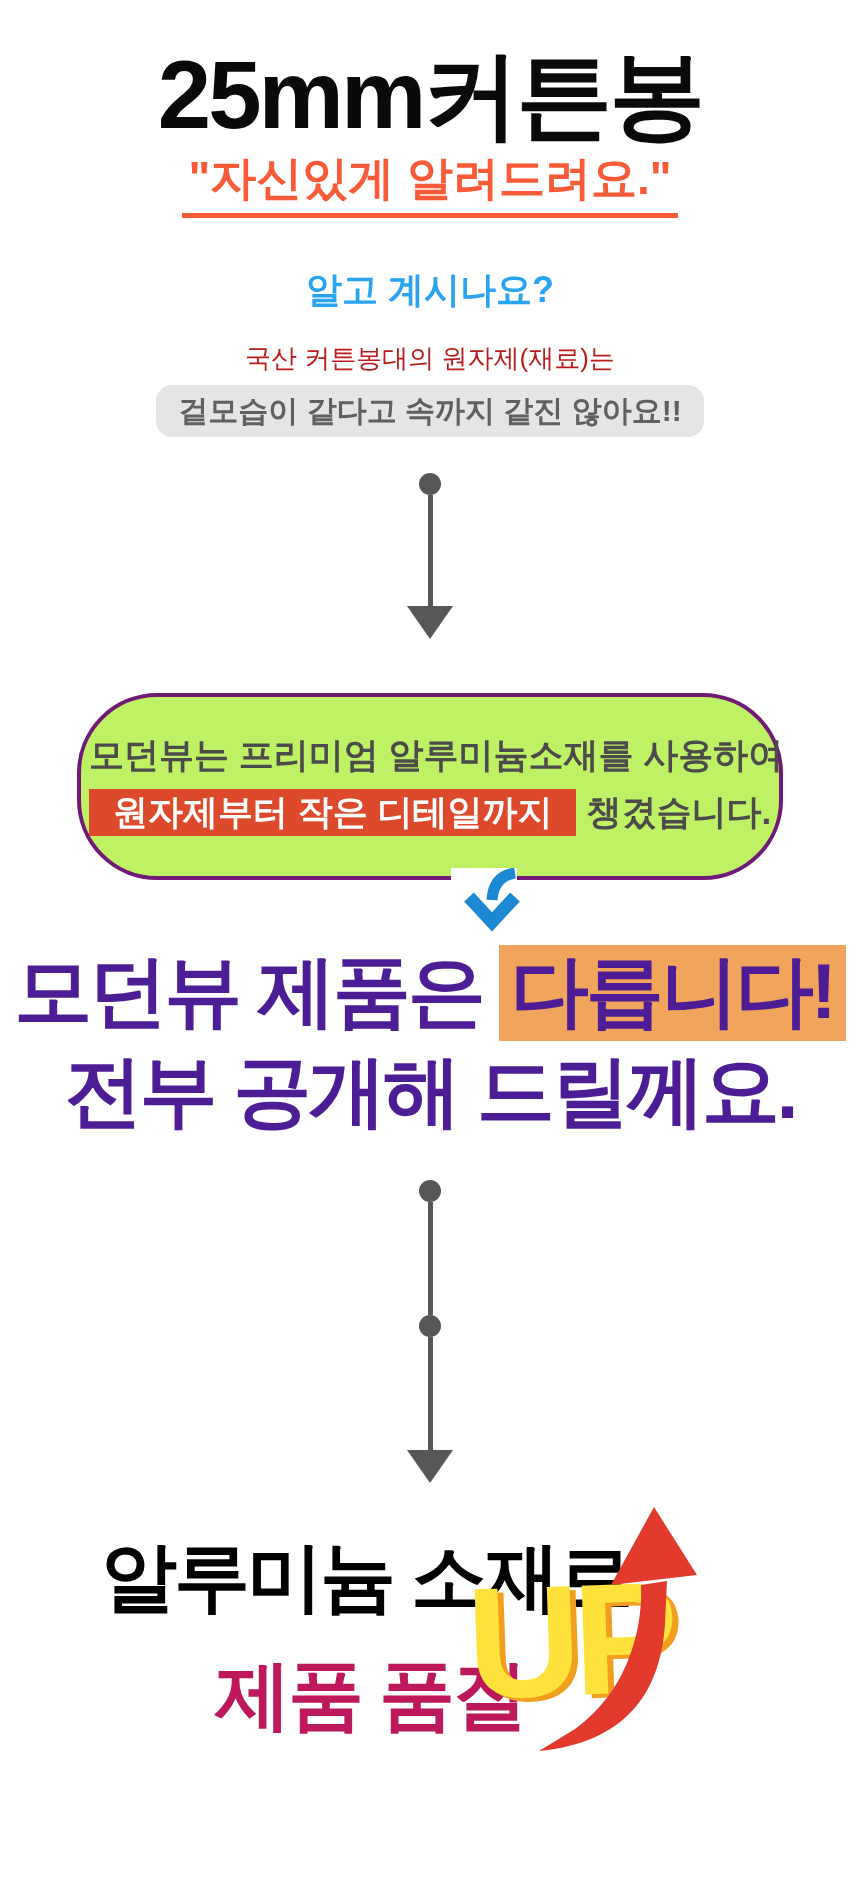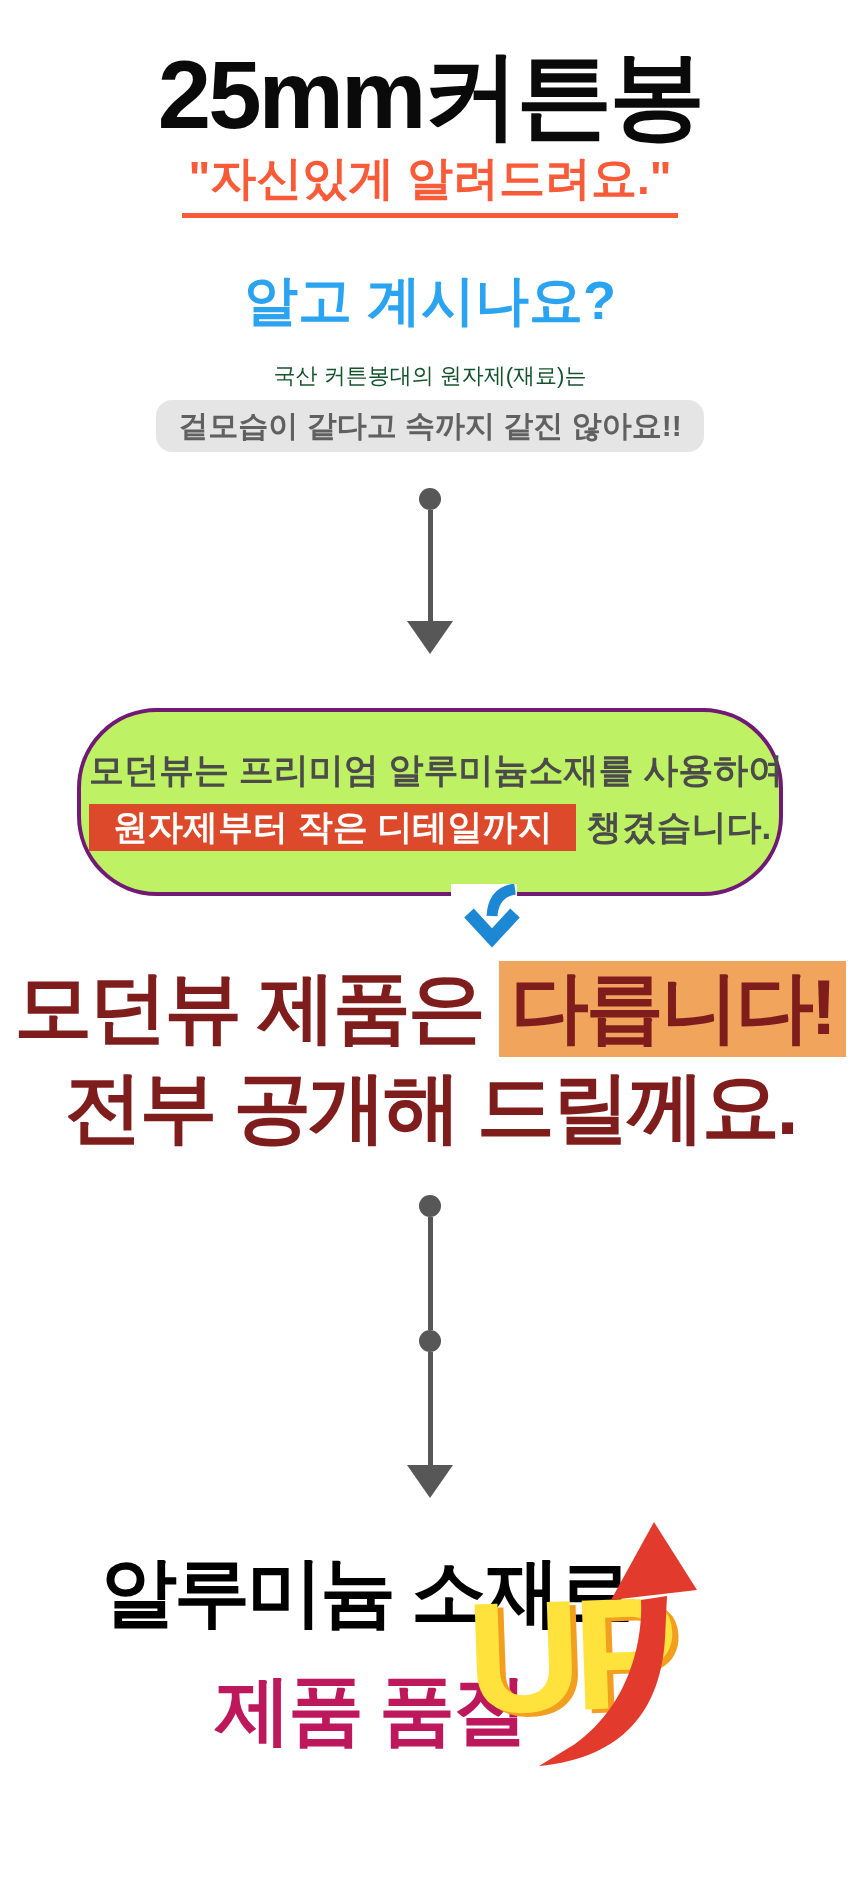--- a/index.html
+++ b/index.html
@@ -10,25 +10,25 @@
   }
   .title{
     margin-top:42px;font-size:96px;font-weight:800;color:#0a0a0a;
     letter-spacing:-3px;line-height:1.1;white-space:nowrap;
   }
   .subtitle{
     margin-top:4px;font-size:46px;font-weight:800;color:#f95a38;
     border-bottom:5px solid #f95a38;padding:0 6px 9px;line-height:1.15;white-space:nowrap;
   }
   .heading{
-    margin-top:50px;font-size:54px;font-weight:800;color:#2aa3f0;
+    margin-top:50px;font-size:36px;font-weight:800;color:#2aa3f0;
     line-height:1.2;white-space:nowrap;
   }
   .intro-body{
-    margin-top:26px;font-size:22px;font-weight:500;color:#14532d;
+    margin-top:26px;font-size:26px;font-weight:500;color:#b91c1c;
     line-height:1.55;text-align:center;
   }
   .intro-body div{white-space:nowrap;}
   .intro-highlight{
     margin-top:7px;background:#e5e5e5;color:#606060;font-size:30px;font-weight:600;
     padding:8px 22px;border-radius:16px;line-height:1.2;white-space:nowrap;
   }
   
   .arrow-v{display:flex;flex-direction:column;align-items:center;}
   .arrow-1{margin-top:36px;}
@@ -48,21 +48,21 @@
   .bubble{
     box-sizing:border-box;width:706px;border:4px solid #701a75;border-radius:80px;
     padding:30px 8px 36px;text-align:right;background:#bef264;
   }
   .bubble-line{font-size:35px;font-weight:700;color:#4b4b4b;line-height:1.62;white-space:nowrap;}
   .bubble-hl{background:#dc4a2b;color:#ffffff;padding:3px 24px 5px;}
   .bubble-rest{margin-left:10px;}
   .tail{position:absolute;left:374px;top:calc(100% - 12px);width:100px;height:70px;}
   
   .statement{
-    margin-top:62px;text-align:center;font-size:78px;font-weight:800;color:#7f1d1d;
+    margin-top:62px;text-align:center;font-size:78px;font-weight:800;color:#4c1d95;
     line-height:1.28;letter-spacing:-3px;
   }
   .statement div{white-space:nowrap;}
   .stmt-prefix{margin-right:16px;}
   .stmt-hl{background:#f1a45b;padding:2px 12px 6px;}
   
   .footer{position:relative;width:860px;height:250px;margin-top:42px;}
   .f-line1{
     position:absolute;left:101px;top:2px;font-size:76px;font-weight:800;color:#000000;
     letter-spacing:-3px;white-space:nowrap;

